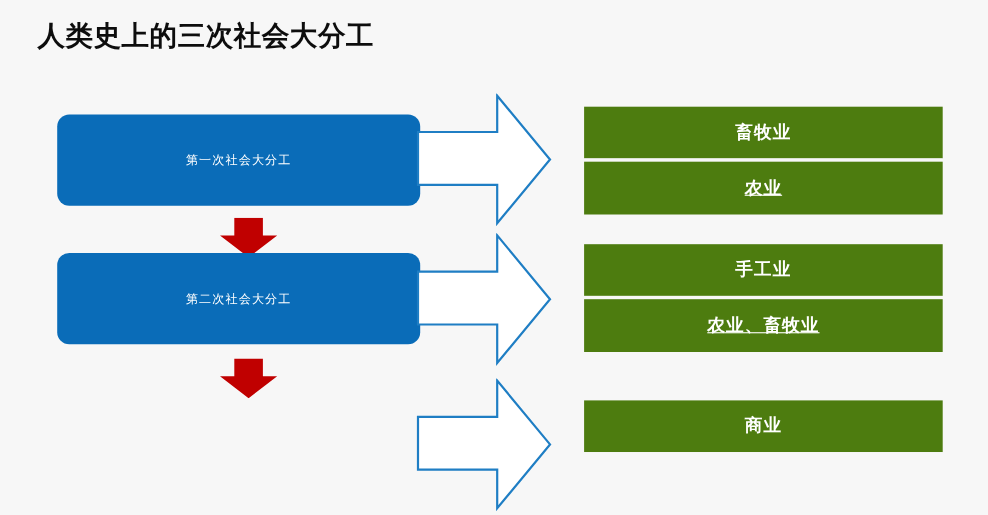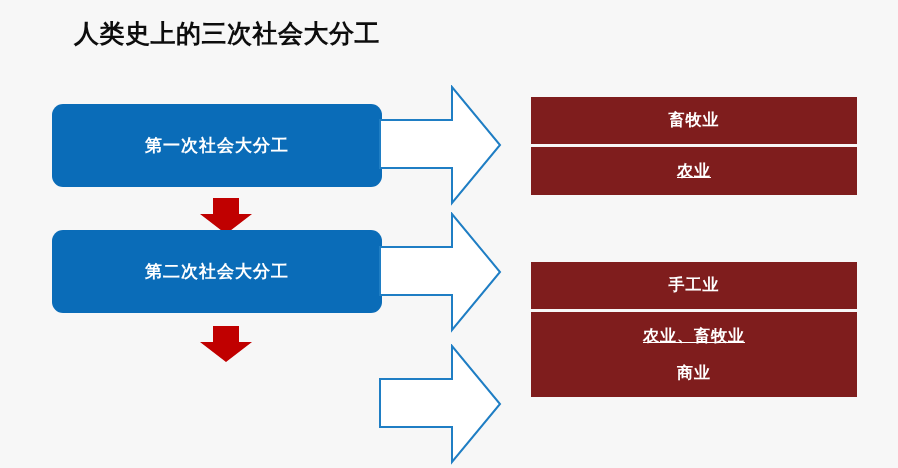--- a/index.html
+++ b/index.html
@@ -24,39 +24,38 @@
   #page-title {
     position: absolute;
     left: 34px;
     top: 16px;
     font-size: 25px;
     font-weight: bold;
     color: #0d0d0d;
     letter-spacing: 0.5px;
     line-height: 34px;
     white-space: nowrap;
-    margin-left: 40px;
   }
 
   
   .stage-box {
     position: absolute;
     left: 52px;
     width: 330px;
     height: 83px;
     background: #0a6cb8;
     border-radius: 11px;
     display: flex;
     align-items: center;
     justify-content: center;
   }
   .stage-box .stage-label {
     color: #ffffff;
-    font-size: 17px;
-    font-weight: bold;
+    font-size: 11px;
+    font-weight: normal;
     letter-spacing: 1px;
     white-space: nowrap;
   }
   #stage-box-0 { top: 104px; }
   #stage-box-1 { top: 230px; }
   #stage-box-2 { top: 363px; }
 
   
   .down-arrow {
     position: absolute;
@@ -78,25 +77,25 @@
   #right-arrow-1 { top: 212px; }
   #right-arrow-2 { top: 344px; }
 
   
   .result-group {
     position: absolute;
     left: 531px;
     width: 326px;
   }
   #result-group-0 { top: 97px; }
-  #result-group-1 { top: 222px; margin-top: 40px; }
-  #result-group-2 { top: 350px; }
+  #result-group-1 { top: 222px; }
+  #result-group-2 { top: 364px; }
 
   .result-cell {
-    background: #7f1d1d;
+    background: #4d7c0f;
     color: #ffffff;
     font-size: 16px;
     font-weight: bold;
     letter-spacing: 1px;
     height: 47px;
     display: flex;
     align-items: center;
     justify-content: center;
     white-space: nowrap;
   }

